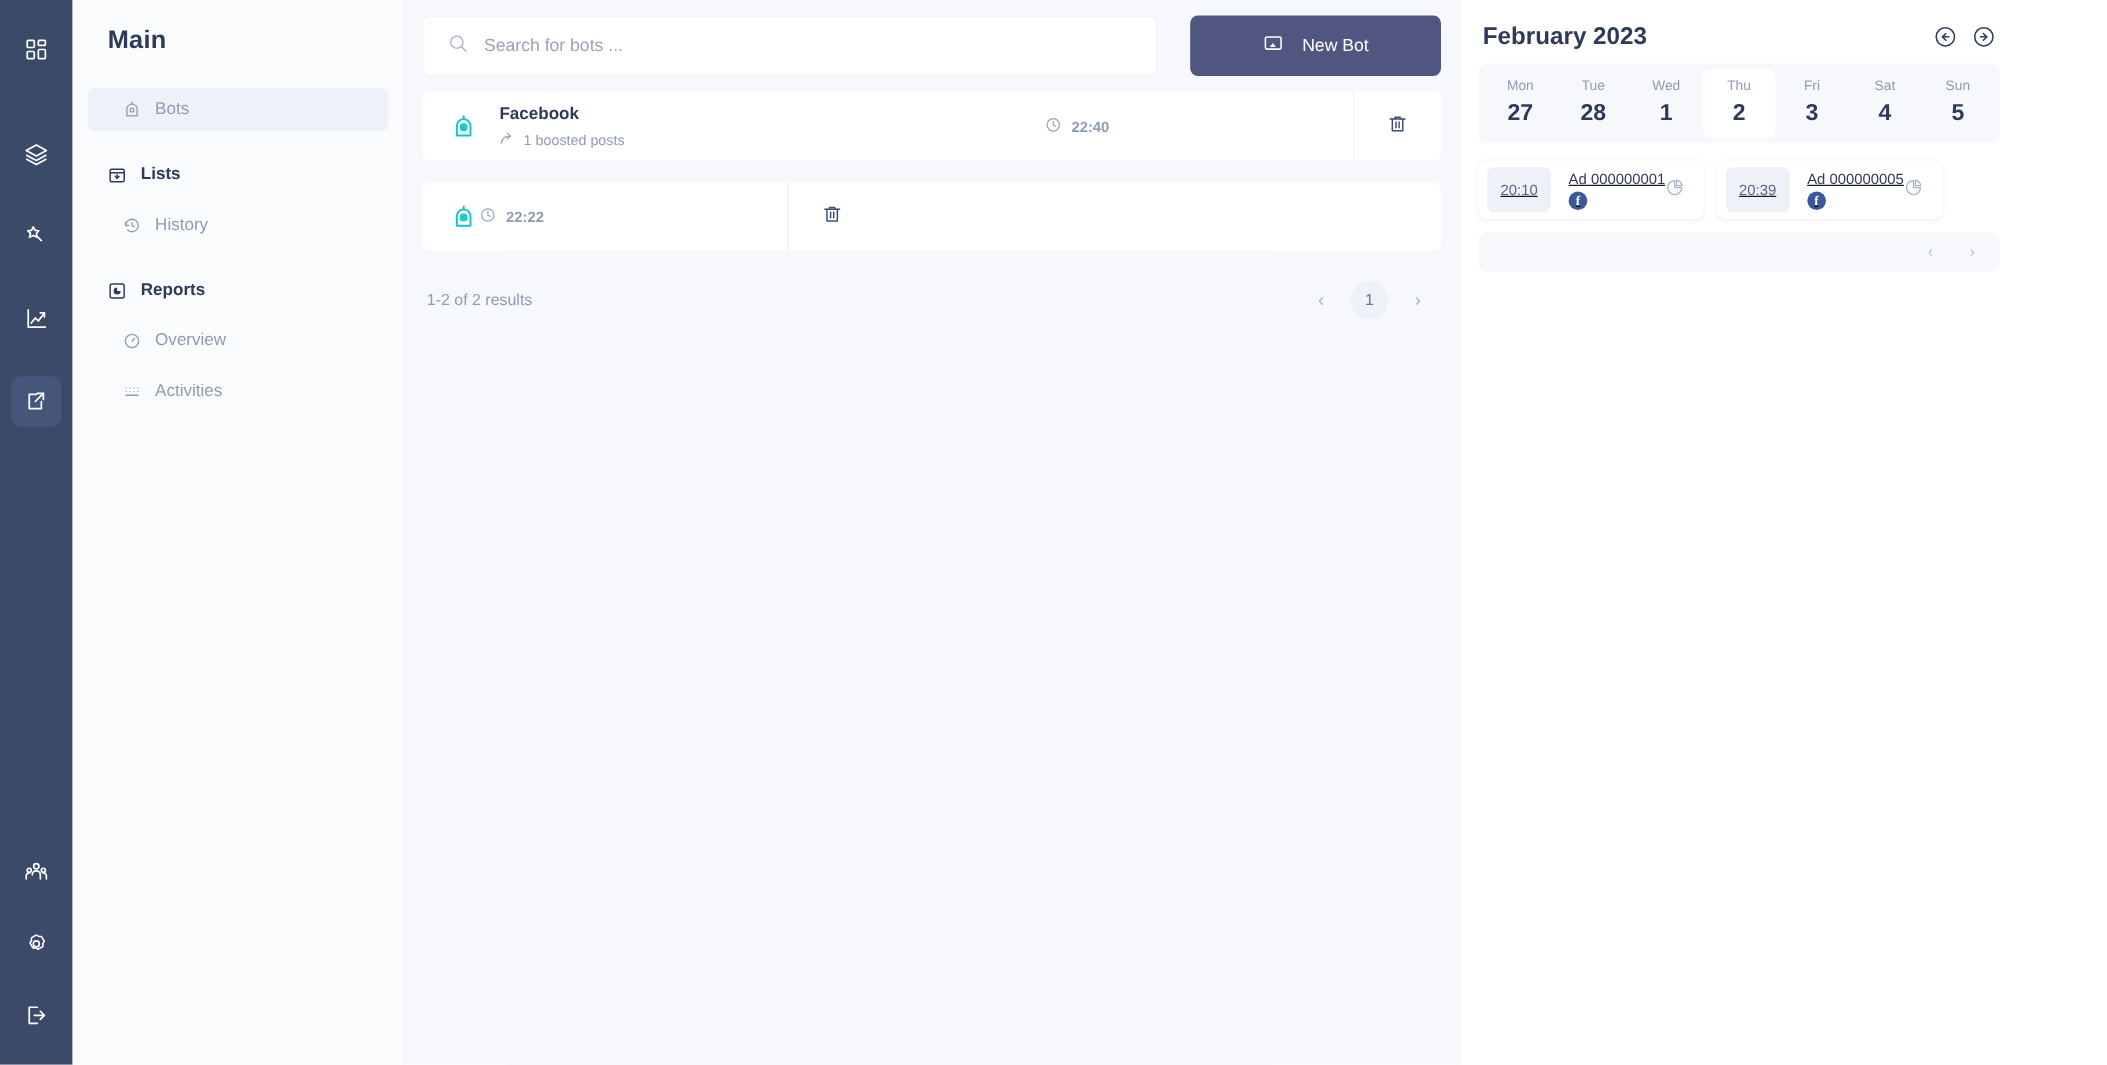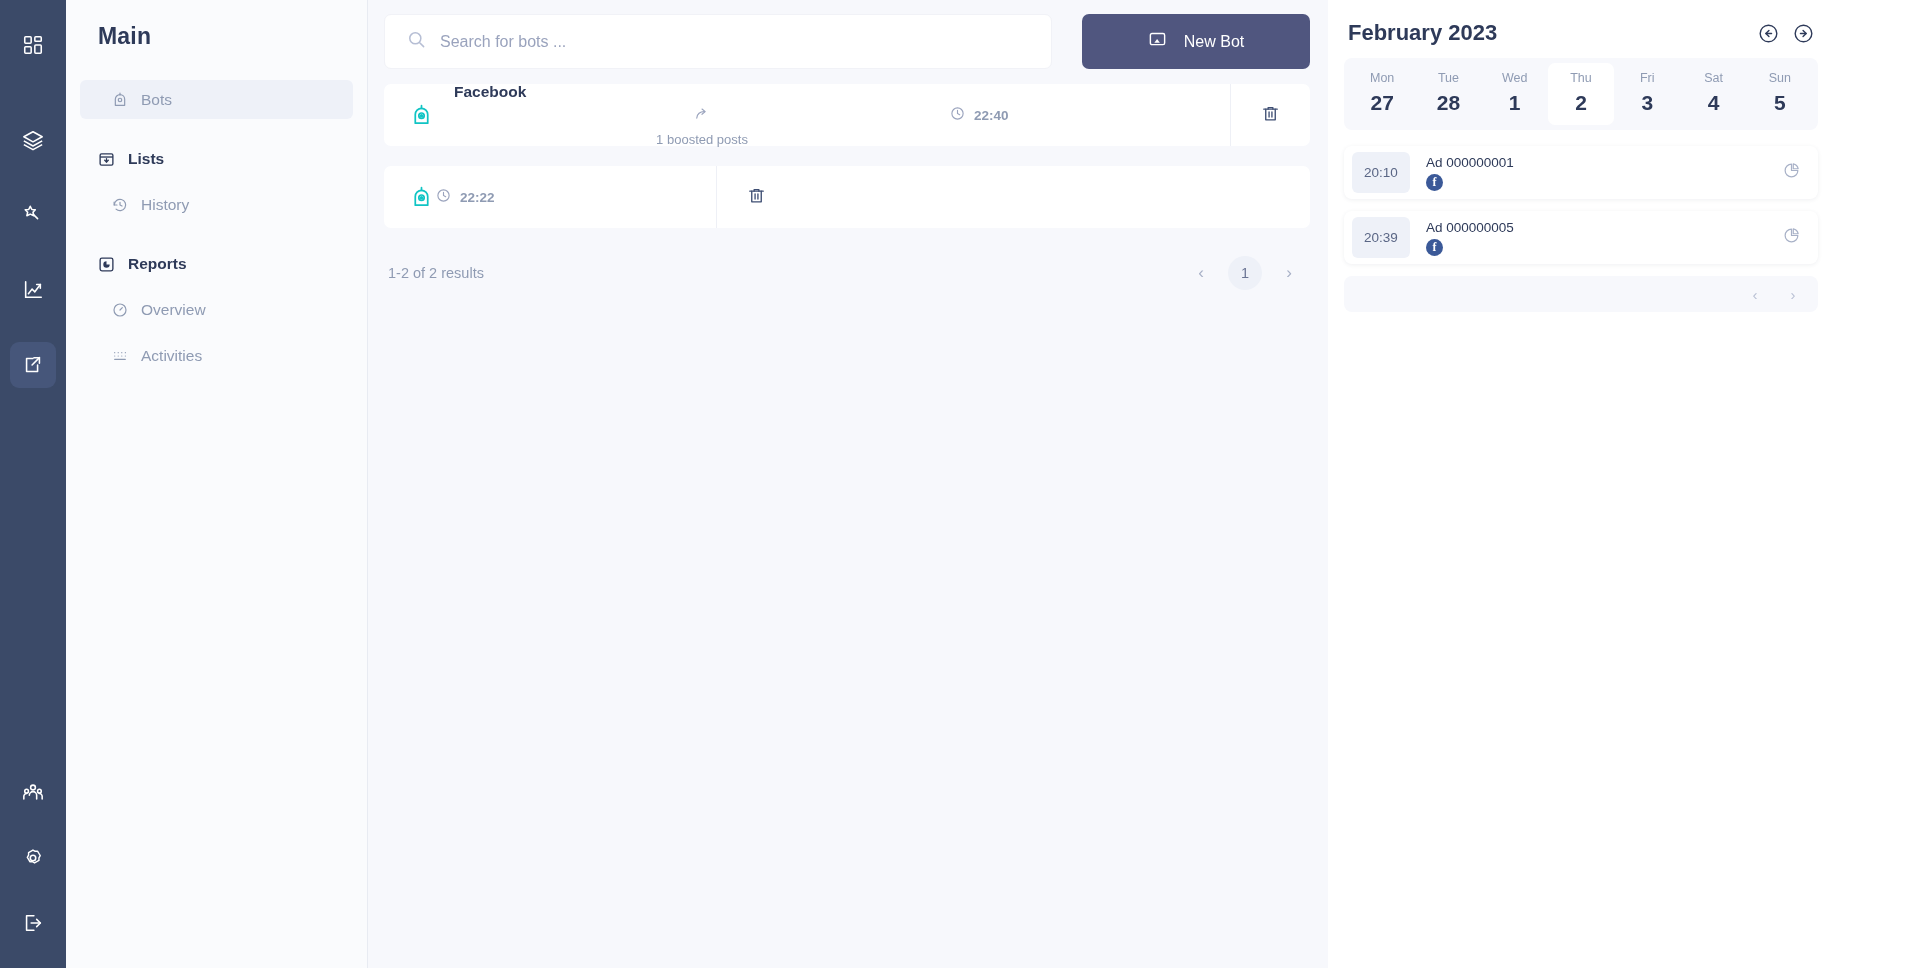--- a/index.html
+++ b/index.html
@@ -79,21 +79,21 @@
 
   .bot-list { margin-top: 15px; display: flex; flex-direction: column; gap: 20px; }
   .bot-row {
     background: #fff; border-radius: 7px; height: 62px;
     display: flex; align-items: center; padding: 0 0 0 22px;
     cursor: pointer;
   }
   .bot-icon { width: 30px; flex: 0 0 30px; display:flex; align-items:center; justify-content:center; }
   .bot-info { flex: 1 1 auto; padding-left: 18px; min-width: 0; }
   .bot-name { font-size: 15.5px; color: #2e3a59; font-weight: bold; margin-bottom: 6px; }
-  .bot-sub { display: flex; align-items: center; gap: 8px; font-size: 13px; color: #8f9bb3; flex-direction: column; }
+  .bot-sub { display: flex; align-items: center; gap: 8px; font-size: 13px; color: #8f9bb3; }
   .bot-time { display: flex; align-items: center; gap: 9px; font-size: 13.5px; color: #8f9bb3;
               width: 280px; flex: 0 0 280px; font-weight: bold; }
   .bot-del {
     width: 80px; flex: 0 0 80px; height: 100%;
     display: flex; align-items: center; justify-content: center;
     border-left: 1px solid #eef0f6; cursor: pointer;
   }
 
   .pager { display: flex; align-items: center; justify-content: space-between; margin-top: 28px; padding: 0 4px; }
   .pager-count { font-size: 14.5px; color: #8f9bb3; }
@@ -120,21 +120,21 @@
     background: #f7f8fc; border-radius: 8px; display: flex;
     padding: 5px; margin-bottom: 16px;
   }
   .day {
     flex: 1 1 0; text-align: center; padding: 8px 0 10px; border-radius: 7px; cursor: pointer;
   }
   .day.active { background: #fff; }
   .day-name { font-size: 12.5px; color: #8f9bb3; margin-bottom: 6px; }
   .day-num { font-size: 21px; font-weight: bold; color: #2e3a59; }
 
-  .events { display: flex; flex-direction: column; gap: 12px; }
+  .events { display: flex; flex-direction: row; gap: 12px; text-decoration: underline; }
   .event {
     background: #fff; border-radius: 8px; height: 53px;
     display: flex; align-items: center; padding: 0 18px 0 8px;
     box-shadow: 0 1px 4px rgba(46,58,89,.08);
     cursor: pointer;
   }
   .ev-time {
     width: 58px; flex: 0 0 58px; height: 41px; border-radius: 6px;
     background: #eef1f8; color: #5a6685; font-size: 13.5px;
     display: flex; align-items: center; justify-content: center;

